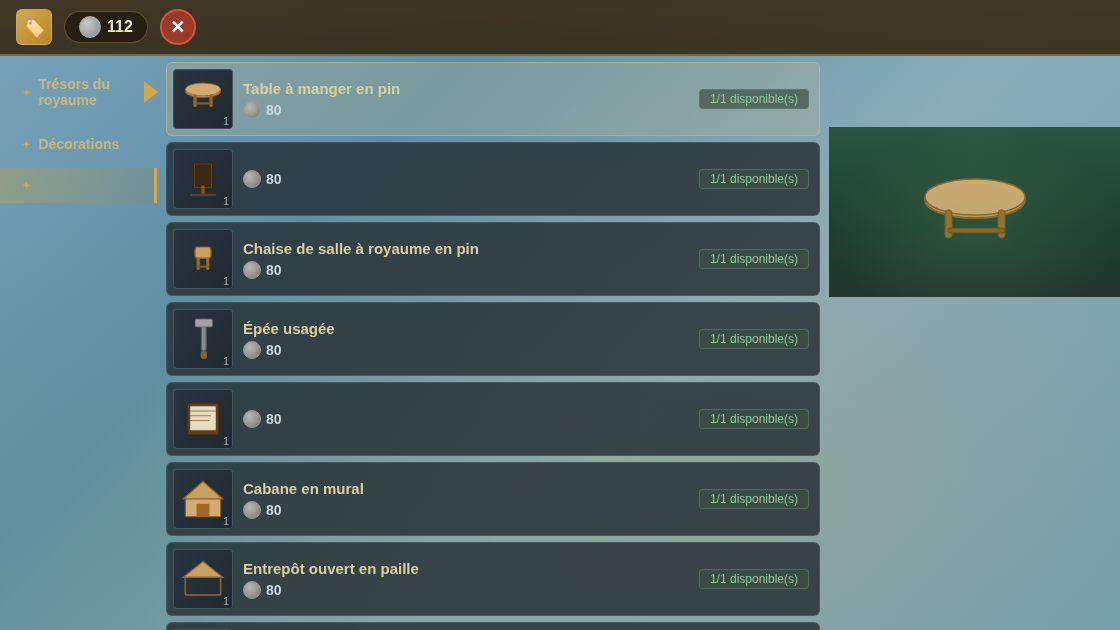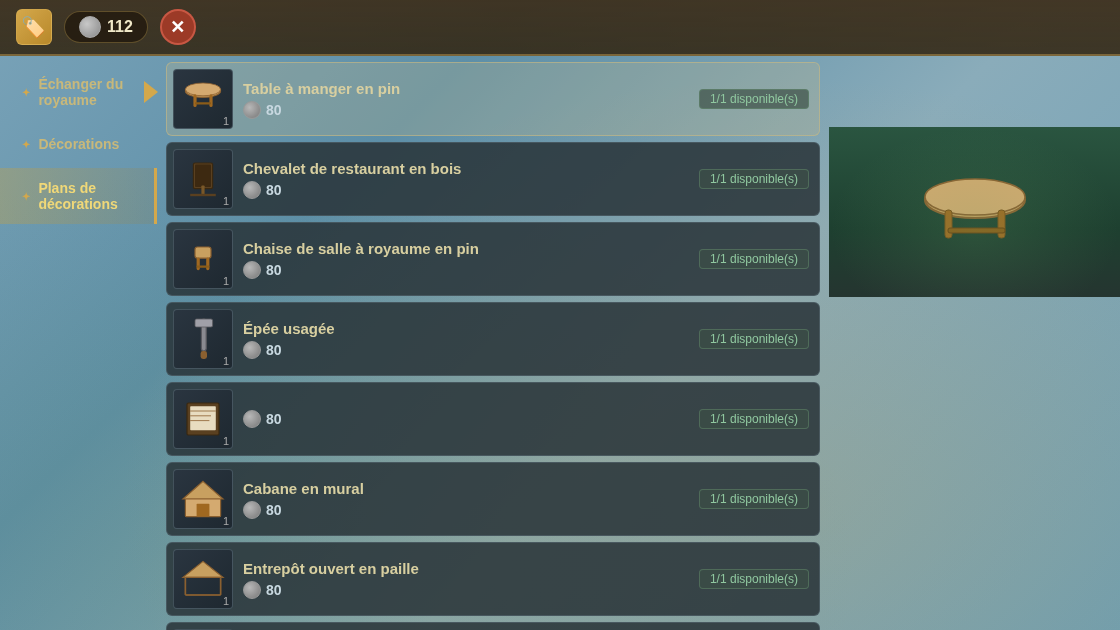--- a/index.html
+++ b/index.html
@@ -382,30 +382,29 @@
       <span class="currency-amount">112</span>
     </div>
     <div class="close-btn">✕</div>
   </div>
 
   <div class="content">
 
     <div class="sidebar">
       <div class="sidebar-item">
         <span class="diamond-icon">✦</span>
-        <span>Échanger du royaume</span>
+        <span>Trésors du royaume</span>
         <div class="sidebar-arrow"></div>
       </div>
       <div class="sidebar-item">
         <span class="diamond-icon">✦</span>
         <span>Décorations</span>
       </div>
       <div class="sidebar-item active">
         <span class="diamond-icon">✦</span>
-        <span>Plans de décorations</span>
       </div>
     </div>
 
     <div class="item-list" id="item-list">
     <div class="list-item selected">
       <div class="item-thumb">
         <svg viewBox="0 0 60 60" width="48" height="48">
               <ellipse cx="30" cy="20" rx="22" ry="8" fill="#c8a060" stroke="#8b6030" stroke-width="1.5"></ellipse>
               <ellipse cx="30" cy="18" rx="22" ry="8" fill="#d4aa70" stroke="#8b6030" stroke-width="1"></ellipse>
               <rect x="18" y="24" width="4" height="16" rx="2" fill="#a06820"></rect>
@@ -427,21 +426,20 @@
       <div class="item-thumb">
         <svg viewBox="0 0 60 60" width="48" height="48">
               <rect x="18" y="10" width="24" height="32" rx="2" fill="#5a4020" stroke="#3a2810" stroke-width="1.5"></rect>
               <rect x="20" y="12" width="20" height="28" rx="1" fill="#2a1a08" opacity="0.6"></rect>
               <rect x="28" y="38" width="4" height="12" rx="1" fill="#7a5828"></rect>
               <line x1="14" y1="50" x2="46" y2="50" stroke="#5a4020" stroke-width="3"></line>
             </svg>
         <span class="item-count">1</span>
       </div>
       <div class="item-info">
-        <div class="item-name">Chevalet de restaurant en bois</div>
         <div class="item-price">
           <div class="price-icon"></div>
           <span class="price-value">80</span>
         </div>
       </div>
       <div class="item-availability">1/1 disponible(s)</div>
     </div>
         <div class="list-item">
       <div class="item-thumb">
         <svg viewBox="0 0 60 60" width="48" height="48">

